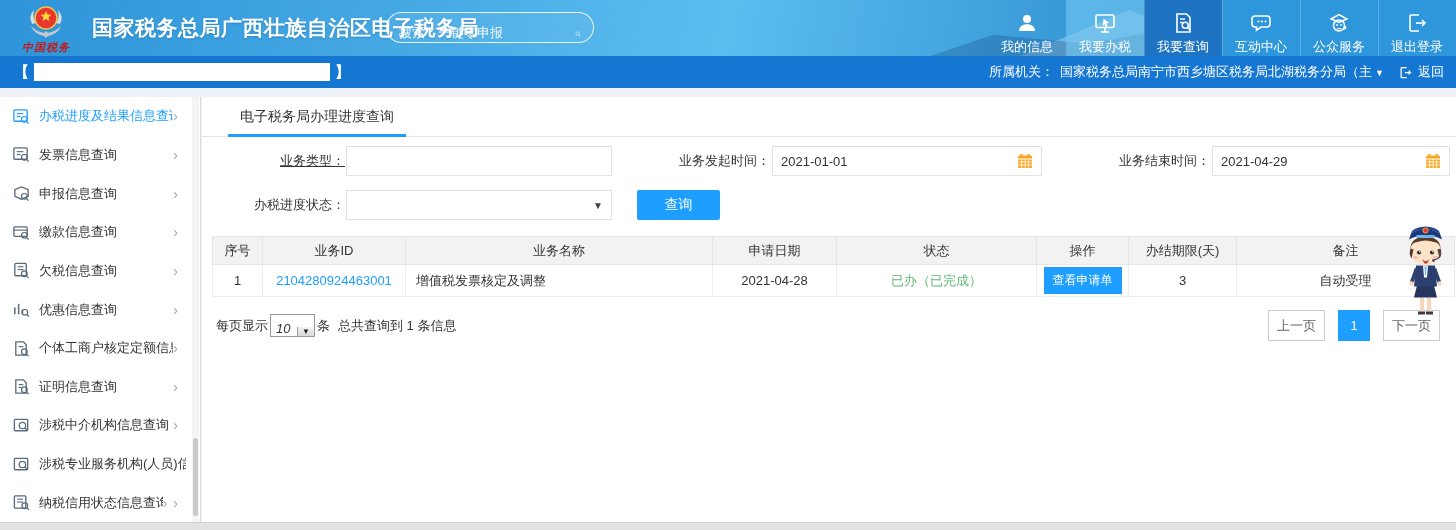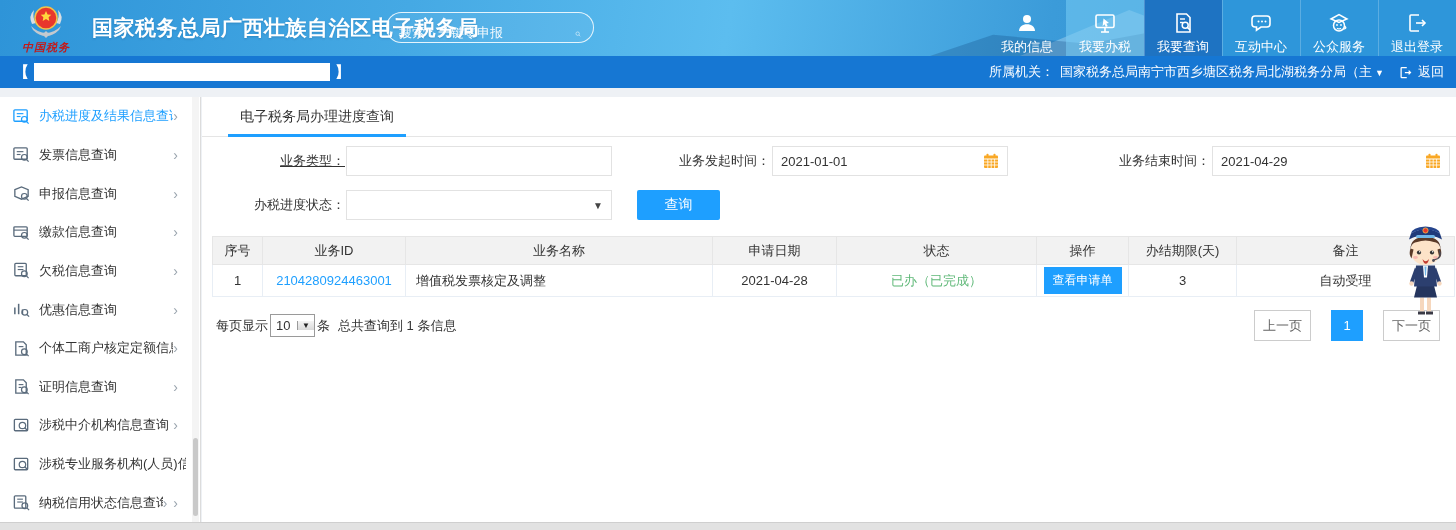--- a/index.html
+++ b/index.html
@@ -74,25 +74,25 @@
   .c0{width:50px} .c1{width:143px} .c2{width:307px} .c3{width:124px} .c4{width:200px} .c5{width:92px} .c6{width:108px} .c7{width:218px}
   .td-name { text-align:left !important; padding-left:10px; }
   .id-link { color:#1E9FFF; cursor:pointer; text-decoration:none; }
   .status-done { color:#5FB878; }
   .view-btn { display:inline-block; background:#1E9FFF; color:#fff; font-size:12px; padding:5px 9px; border:none;
     font-family:inherit; cursor:pointer; }
 
   
   .page-row { position:absolute; left:14px; right:16px; top:213px; height:32px; }
   .page-left { position:absolute; left:0; top:4px; display:flex; align-items:center; font-size:13px; color:#333; gap:2px; }
-  .pp-select { display:flex; align-items:center; border:1px solid #9a9a9a; height:23px; background:#fff; cursor:pointer; }
+  .pp-select { display:flex; align-items:flex-end; border:1px solid #9a9a9a; height:23px; background:#fff; cursor:pointer;font-style:italic; }
   .pp-val { width:26px; display:flex; align-items:center; padding-left:5px; font-size:13px; }
   .pp-btn { width:17px; background:linear-gradient(#f4f4f4,#d9d9d9); border-left:1px solid #9a9a9a;
     display:flex; align-items:center; justify-content:center; font-size:8px; color:#222; }
-  .page-right { position:absolute; right:0; top:0; display:flex; gap:20px;text-align:center; }
+  .page-right { position:absolute; right:0; top:0; display:flex; gap:13px;text-align:center; }
   .pg-btn { min-width:52px; height:31px; border:1px solid #ccc; background:#fff; color:#666; font-size:13px;
     display:flex; align-items:center; justify-content:center; padding:0 8px; cursor:pointer; }
   .pg-cur { min-width:32px; height:31px; background:#1E9FFF; color:#fff; border:1px solid #1E9FFF;
     display:flex; align-items:center; justify-content:center; font-size:13px; }
 
   .bottom-strip { position:absolute; left:0; top:522px; width:1456px; height:8px; background:#e2e2e2; border-top:1px solid #cfcfcf; z-index:2; }
 
   .mascot { position:absolute; left:1396px; top:215px; width:58px; height:105px; z-index:6; }
 </style>
 </head>
@@ -319,21 +319,21 @@
   <div class="tab-row">
     <div class="tab active"><span>电子税务局办理进度查询</span></div>
   </div>
 
   <div class="f-label" style="left:28px; top:49px; width:115px;text-decoration:underline;">业务类型：</div>
   <div class="f-input" style="left:144px; top:49px; width:266px;">
       <span></span>
     </div>
 
   <div class="f-label" style="left:448px; top:49px; width:120px;">业务发起时间：</div>
-  <div class="f-input" style="left:570px; top:49px; width:236px;">
+  <div class="f-input" style="left:570px; top:49px; width:270px;">
     <span>2021-01-01</span>
     <svg class="cal" width="16" height="16" viewBox="0 0 16 16">
       <rect x="1" y="2.5" width="14" height="12.5" rx="1" fill="#f9a825"></rect>
       <rect x="3.5" y="0.8" width="2" height="3.2" rx=".8" fill="#f9a825"></rect>
         <rect x="10.5" y="0.8" width="2" height="3.2" rx=".8" fill="#f9a825"></rect>
       <line x1="1" y1="6" x2="15" y2="6" stroke="#fff" stroke-width="1"></line>
       <line x1="4.8" y1="6" x2="4.8" y2="15" stroke="#fff" stroke-width=".8"></line>
         <line x1="8.2" y1="6" x2="8.2" y2="15" stroke="#fff" stroke-width=".8"></line>
         <line x1="11.6" y1="6" x2="11.6" y2="15" stroke="#fff" stroke-width=".8"></line>
       <line x1="1" y1="9" x2="15" y2="9" stroke="#fff" stroke-width=".8"></line>

